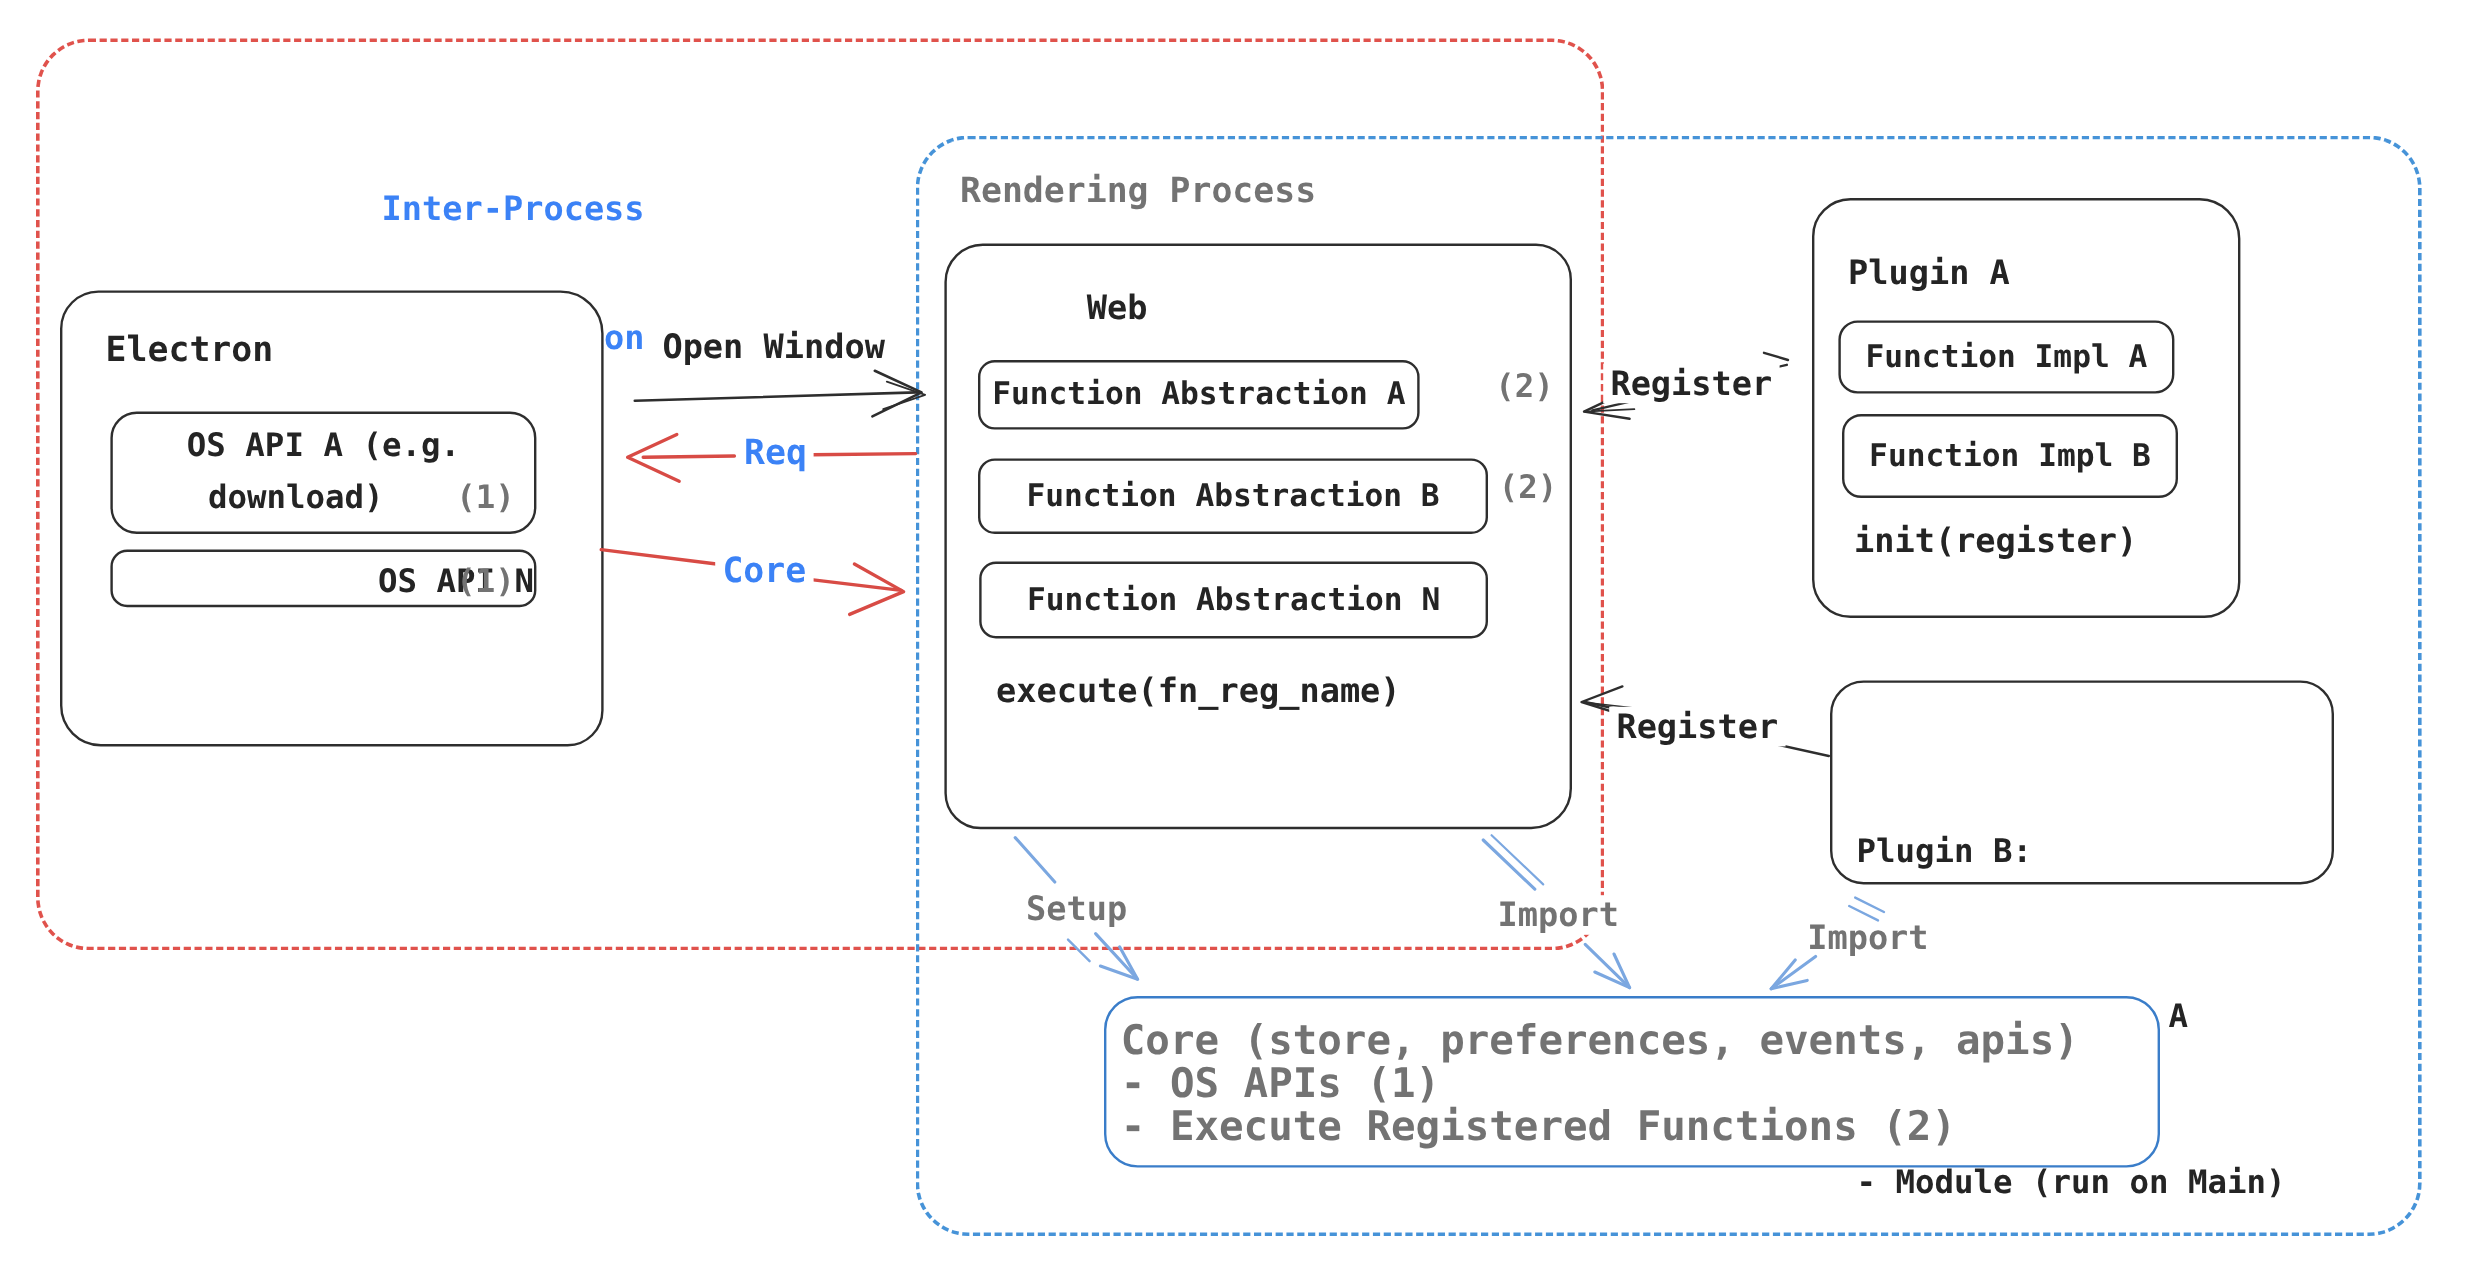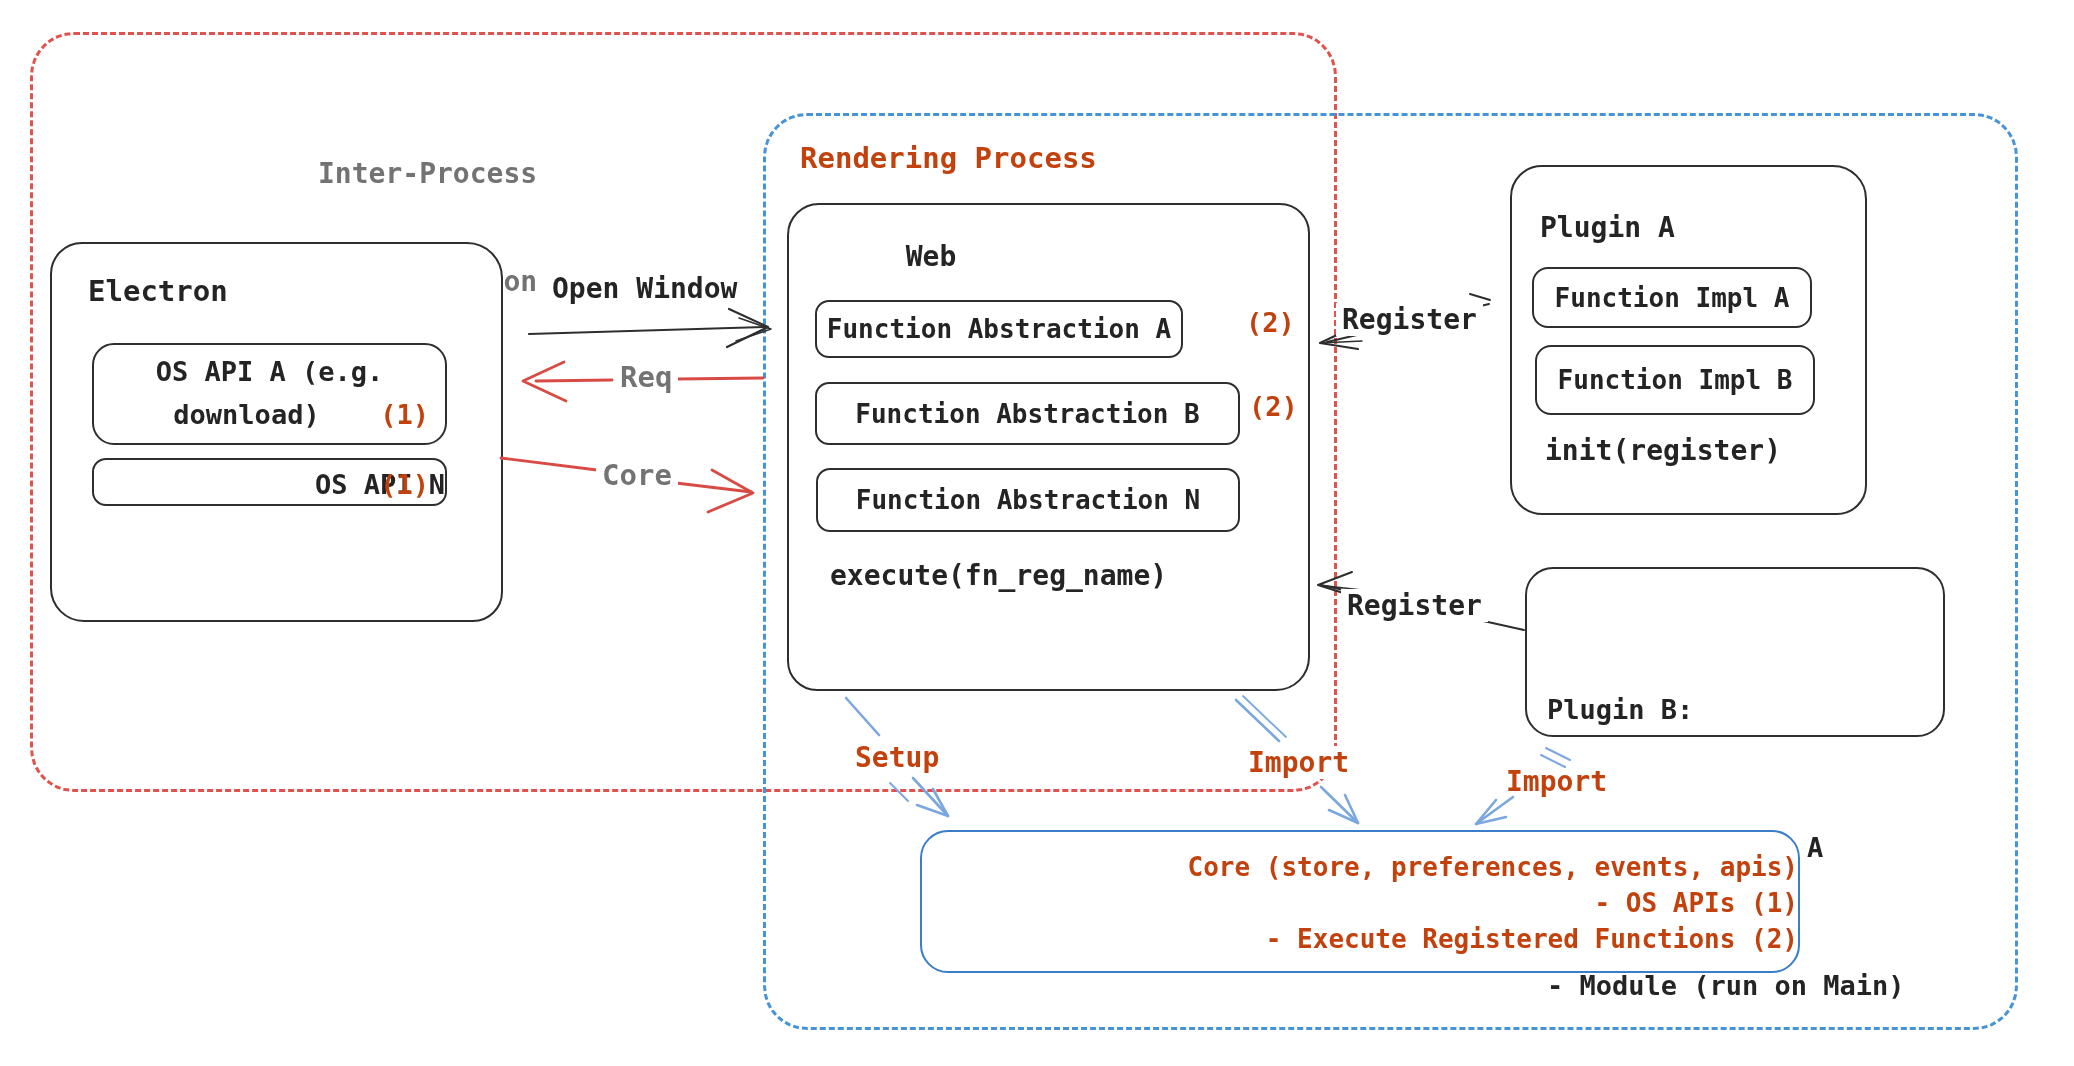--- a/index.html
+++ b/index.html
@@ -4,22 +4,22 @@
 <style>
   html,body{margin:0;padding:0;background:#ffffff;}
   #canvas{
     position:relative;width:2074px;height:1066px;background:#ffffff;overflow:hidden;
     font-family:"DejaVu Sans Mono","Liberation Mono",monospace;
     font-weight:600;color:#242424;
   }
   .box{position:absolute;background:#ffffff;border:2.2px solid #2e2e2e;box-sizing:border-box;}
   .region{position:absolute;box-sizing:border-box;background:transparent;}
   .lbl{position:absolute;white-space:pre;}
-  .blue{color:#c2410c;}
-  .red{color:#737373;text-align:right;}
+  .blue{color:#737373;}
+  .red{color:#3b82f6;text-align:right;}
   .center{display:flex;align-items:center;justify-content:center;text-align:center;}
   svg.overlay{position:absolute;left:0;top:0;pointer-events:none;}
   svg.overlay path{fill:none;stroke-linecap:round;stroke-linejoin:round;}
   .whitebg{background:#ffffff;padding:0 6px;}
 </style>
 </head>
 <body>
 
 <div id="canvas">
 
@@ -78,21 +78,21 @@
 
   <div class="box" style="left:1525px;top:567px;width:420px;height:170px;border-radius:28px;">
     <div style="position:absolute;left:20px;top:26px;font-size:27px;line-height:46px;white-space:pre;">
       <div>Plugin B:</div>
       <div>- Function Impl A</div>
       <div>- Module (run on Main)</div>
     </div>
   </div>
 
   <div class="box" style="left:920px;top:830px;width:880px;height:143px;border:2px solid #3a7dc9;border-radius:28px;">
-    <div class="blue" style="position:absolute;left:0;top:17px;width:100%;text-align:right;font-size:26px;line-height:36px;">
+    <div class="blue" style="position:absolute;left:0;top:17px;width:100%;text-align:left;font-size:34px;line-height:36px;padding-left:12px;">
       <div>Core (store, preferences, events, apis)</div>
       <div>- OS APIs (1)</div>
       <div>- Execute Registered Functions (2)</div>
     </div>
   </div>
 
   <svg class="overlay" width="2074" height="1066" viewBox="0 0 2074 1066">
     <g stroke="#2e2e2e" stroke-width="2.2">
       <path d="M529,334 L764,327"></path>
       <path d="M729,309 L768,327 L727,347"></path>

